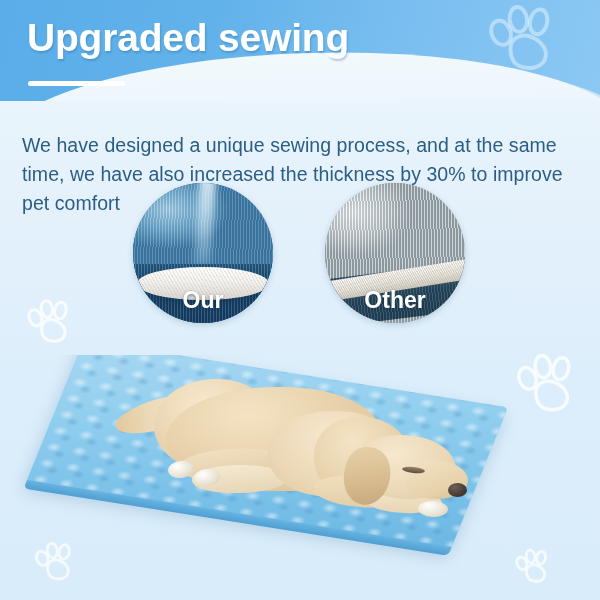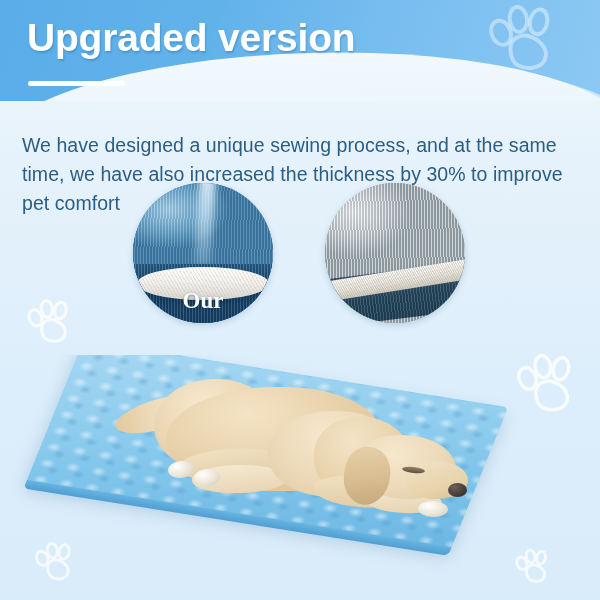--- a/index.html
+++ b/index.html
@@ -51,21 +51,20 @@
     font-size:19.5px;line-height:29px;color:#2a5e84;
     letter-spacing:.05px;
     margin-top:32px;
   }
 
   
   .circle{
     position:absolute;width:140px;height:140px;border-radius:50%;
     overflow:hidden;
     box-shadow:0 2px 6px rgba(40,90,130,.22);
-    font-family:Liberation Serif, serif;
   }
   .circle-inner{position:absolute;inset:0;}
   .circle-label{
     position:absolute;left:0;right:0;bottom:9px;text-align:center;
     font-size:23px;font-weight:bold;color:#ffffff;
     text-shadow:0 1px 3px rgba(20,45,70,.55);
     z-index:5;
   }
 
   
@@ -280,21 +279,21 @@
         <ellipse cx="22" cy="38" rx="12" ry="16" fill="none" stroke="rgba(255,255,255,.40)" stroke-width="7" transform="rotate(-22 22 38)"></ellipse>
         <ellipse cx="44" cy="21" rx="11" ry="16" fill="none" stroke="rgba(255,255,255,.40)" stroke-width="7" transform="rotate(-8 44 21)"></ellipse>
         <ellipse cx="70" cy="24" rx="11" ry="16" fill="none" stroke="rgba(255,255,255,.40)" stroke-width="7" transform="rotate(12 70 24)"></ellipse>
         <path d="M34 58 C34 44 50 38 62 44 C76 50 82 62 78 72 C74 83 56 86 44 80 C35 75 34 66 34 58 Z" fill="none" stroke="rgba(255,255,255,.40)" stroke-width="7"></path>
       </svg>
     </div>
 
     <div class="header-wave2"></div>
     <div class="header-wave"></div>
 
-    <div class="title">Upgraded version</div>
+    <div class="title">Upgraded sewing</div>
     <div class="title-rule"></div>
   </div>
 
   <div class="body-copy">We have designed a unique sewing process, and at the same time, we have also increased the thickness by 30% to improve pet comfort</div>
 
   <div class="paw wm" style="left:24px;top:298px;width:52px;height:48px;">
     <svg viewBox="0 0 100 92">
       <ellipse cx="22" cy="38" rx="12" ry="16" fill="none" stroke="rgba(255,255,255,.92)" stroke-width="6" transform="rotate(-22 22 38)"></ellipse>
       <ellipse cx="44" cy="21" rx="11" ry="16" fill="none" stroke="rgba(255,255,255,.92)" stroke-width="6" transform="rotate(-8 44 21)"></ellipse>
       <ellipse cx="70" cy="24" rx="11" ry="16" fill="none" stroke="rgba(255,255,255,.92)" stroke-width="6" transform="rotate(12 70 24)"></ellipse>
@@ -350,20 +349,21 @@
       <div class="other-fabric">
         <div class="other-ridges"></div>
       </div>
       <div class="other-base">
         <div class="other-base-tex"></div>
       </div>
       <div class="other-fill">
         <div class="other-fill-tex"></div>
       </div>
     </div>
+    <div class="circle-label">Other</div>
   </div>
 
   <div class="scene">
 
     <div class="mat-wrap">
       <div class="mat">
         <div class="mat-tex"></div>
         <div class="mat-tex2"></div>
         <div class="mat-edge"></div>
       </div>

